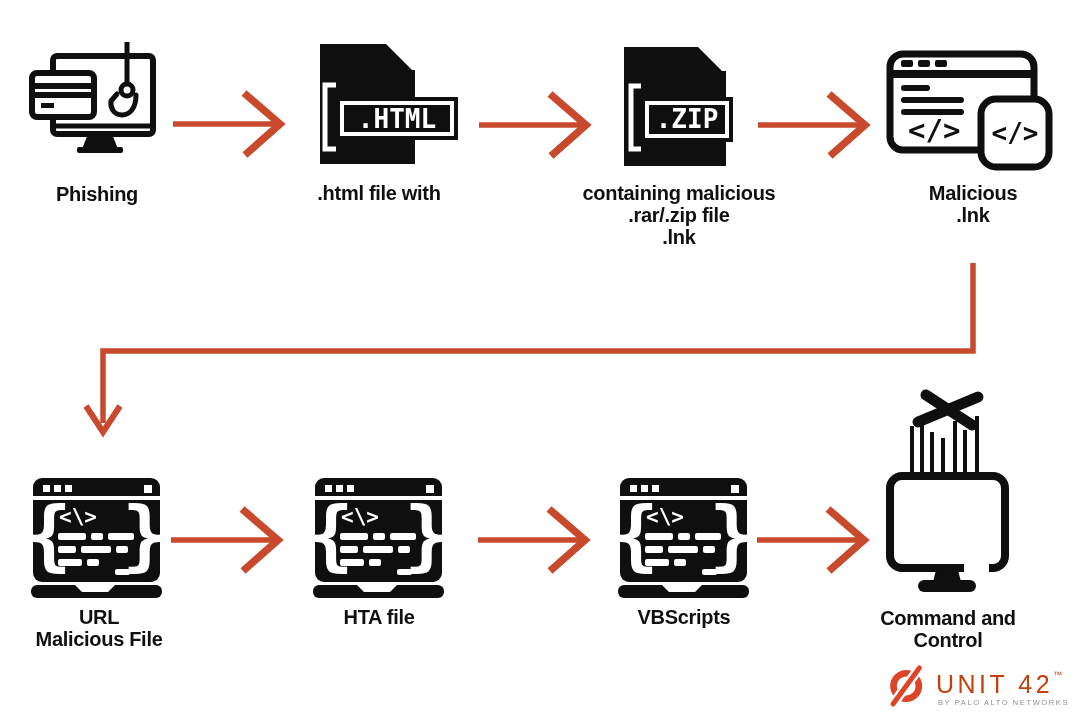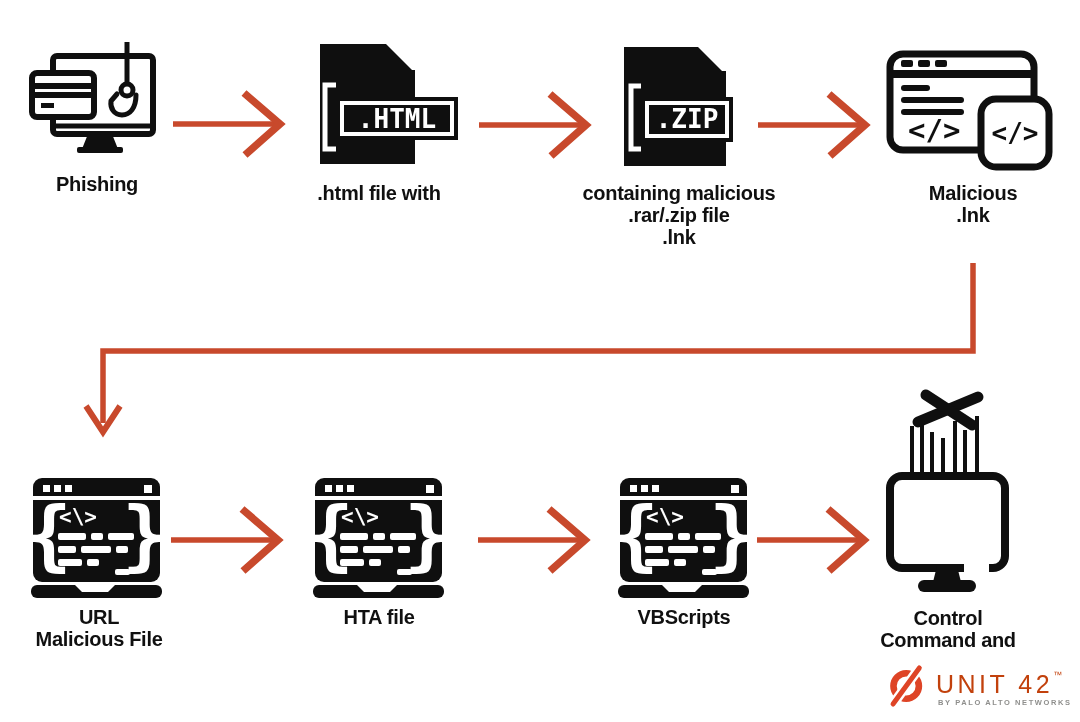--- a/index.html
+++ b/index.html
@@ -16,21 +16,21 @@
   .white-s{stroke:#fff;fill:none;}
   .s4{stroke-width:4;} .s5{stroke-width:5;} .s55{stroke-width:5.5;} .s6{stroke-width:6;} .s75{stroke-width:7.5;} .s8{stroke-width:8;} .s11{stroke-width:11;} .s12{stroke-width:12;}
   .round{stroke-linecap:round;stroke-linejoin:round;}
   .wht-t{fill:#fff;} .ink-t{fill:var(--ink);}
   .mono{font-family:"DejaVu Sans Mono",monospace;font-weight:bold;}
   .label{position:absolute;text-align:center;font-weight:700;font-size:20px;line-height:22px;
          color:#101010;letter-spacing:-0.3px;}
   .label span{display:block;}
   .brand{position:absolute;font-weight:400;font-size:25px;letter-spacing:3.5px;color:#c2410c;}
   .brand sup{font-size:9px;vertical-align:top;letter-spacing:0;}
-  .tagline{position:absolute;font-weight:700;font-size:7.5px;letter-spacing:1.6px;color:var(--tagline-gray);}
+  .tagline{position:absolute;font-weight:400;font-size:7.5px;letter-spacing:1.6px;color:var(--tagline-gray);}
 </style>
 </head>
 <body>
 
 <div class="stage">
 
   <svg width="0" height="0" class="abs" aria-hidden="true">
     <defs>
       <symbol id="sym-arrow" viewBox="0 0 116 70">
         <line class="arrow-s s55" x1="2" y1="35" x2="105" y2="35"></line>
@@ -67,21 +67,21 @@
     <path class="ink-f" d="M60 94 L84 94 L90 109 L54 109 Z"></path>
     <rect class="ink-f" x="49" y="107" width="46" height="6" rx="2"></rect>
     <rect x="4" y="33" width="62" height="44" rx="5" style="fill:#fff;stroke:var(--ink);stroke-width:6"></rect>
     <rect class="ink-f" x="4" y="43" width="62" height="6"></rect>
     <rect class="ink-f" x="4" y="52" width="62" height="6"></rect>
     <rect class="ink-f" x="13" y="63" width="13" height="5"></rect>
     <line class="ink-s s5" x1="99" y1="2" x2="99" y2="43"></line>
     <circle class="ink-s s5" cx="99" cy="50" r="6"></circle>
     <path class="ink-s s5 round" d="M108 55 C108 68 102 75 94 75 C86 75 82 68 83 61 L89 54"></path>
   </svg>
-  <div class="label" style="left:27px;top:173px;width:140px">
+  <div class="label" style="left:27px;top:183px;width:140px">
     <span>Phishing</span>
   </div>
 
   <svg class="abs" style="left:171px;top:89px;width:116px;height:70px">
     <use href="#sym-arrow"></use>
   </svg>
 
   <svg class="abs" style="left:316px;top:44px;width:146px;height:124px" viewBox="0 0 146 124">
     <path class="ink-f" d="M4 0 H70 V26 H99 V120 H4 Z"></path>
     <path class="ink-f" d="M70 0 L96 26 L70 26 Z"></path>
@@ -182,22 +182,22 @@
     <line class="ink-s s4" x1="85" y1="42" x2="85" y2="90"></line>
     <line class="ink-s s4" x1="97" y1="28" x2="97" y2="90"></line>
     <line class="ink-s s11 round" x1="38" y1="34" x2="98" y2="9"></line>
     <line class="ink-s s11 round" x1="46" y1="7" x2="92" y2="37"></line>
     <rect x="10" y="88" width="115" height="92" rx="12" style="fill:#fff;stroke:var(--ink);stroke-width:8"></rect>
     <rect class="wht-f" x="84" y="173" width="25" height="13"></rect>
     <path class="ink-f" d="M57 178 L77 178 L81 194 L53 194 Z"></path>
     <rect class="ink-f" x="38" y="192" width="58" height="12" rx="6"></rect>
   </svg>
   <div class="label" style="left:867px;top:607px;width:162px">
+    <span>Command and</span>
     <span>Control</span>
-    <span>Command and</span>
   </div>
 
   <svg class="abs" style="left:884px;top:663px;width:46px;height:46px" viewBox="0 0 56 56">
     <circle class="logo-s s8" cx="27" cy="28" r="15.5"></circle>
     <line class="white-s s12 round" x1="43" y1="6" x2="11" y2="50"></line>
     <line class="logo-s s6 round" x1="43" y1="6" x2="11" y2="50"></line>
   </svg>
   <div class="brand" style="left:936px;top:670px">
     <span>UNIT 42</span><sup>™</sup>
   </div>

